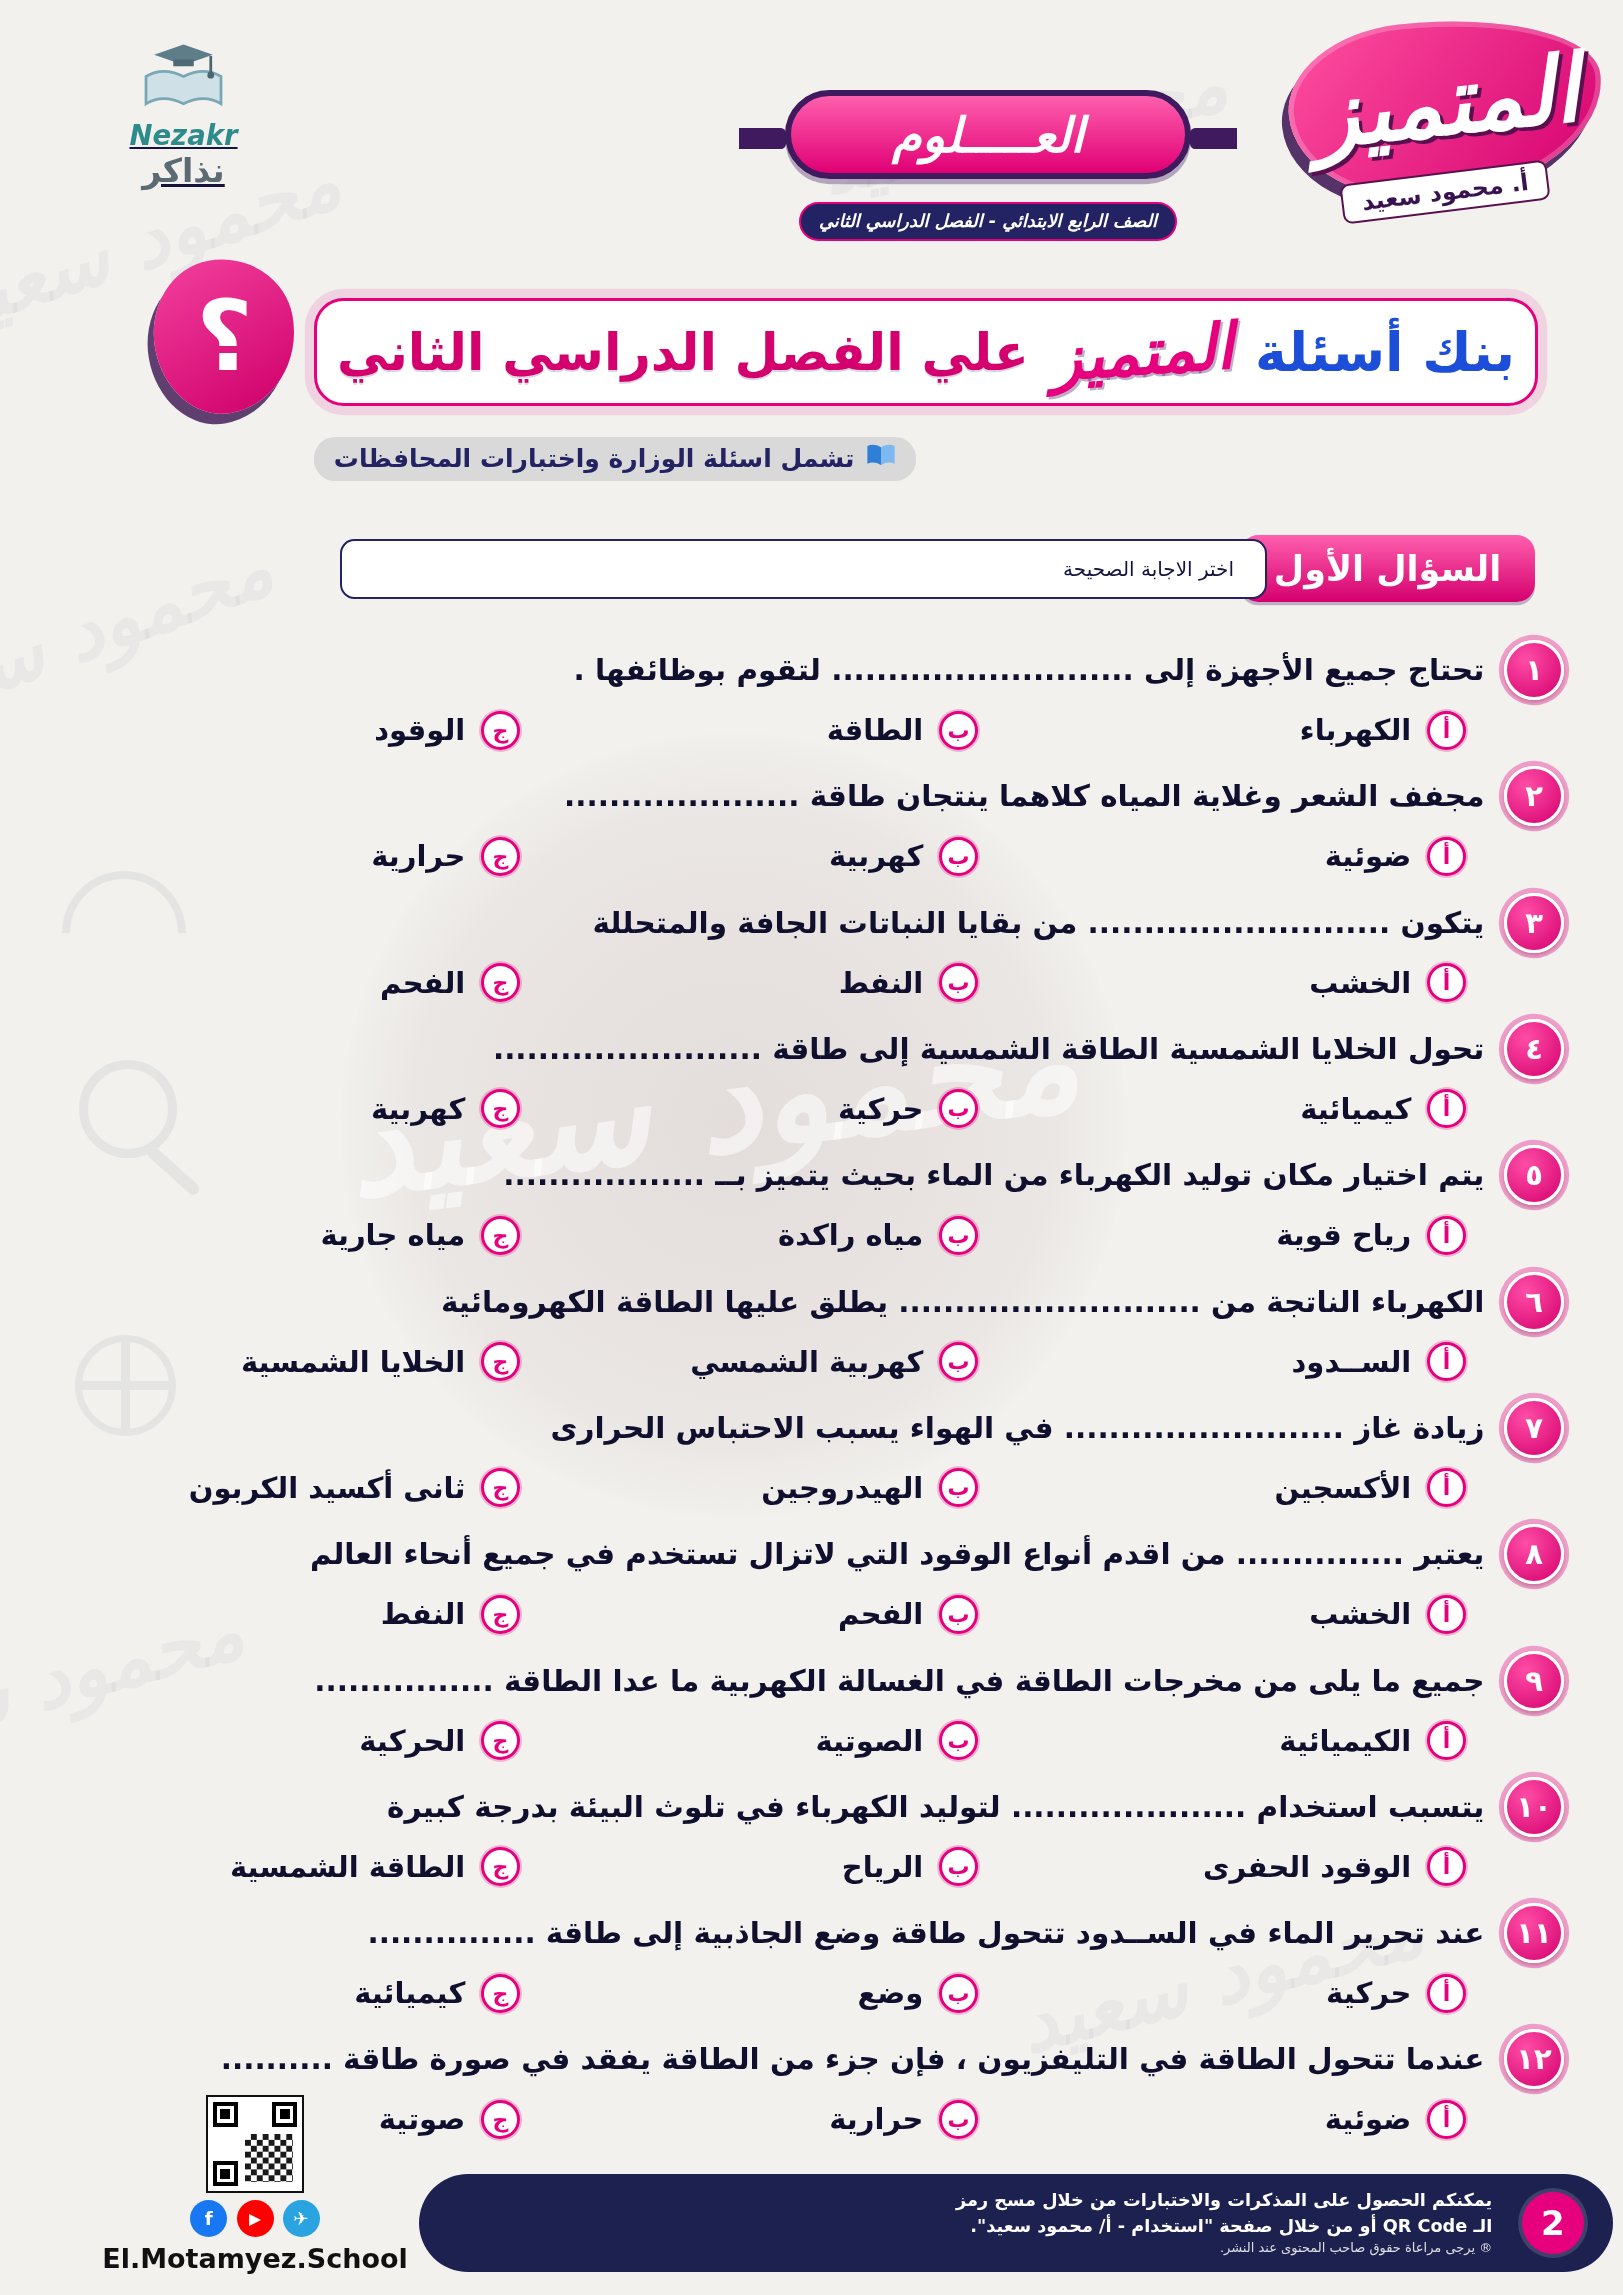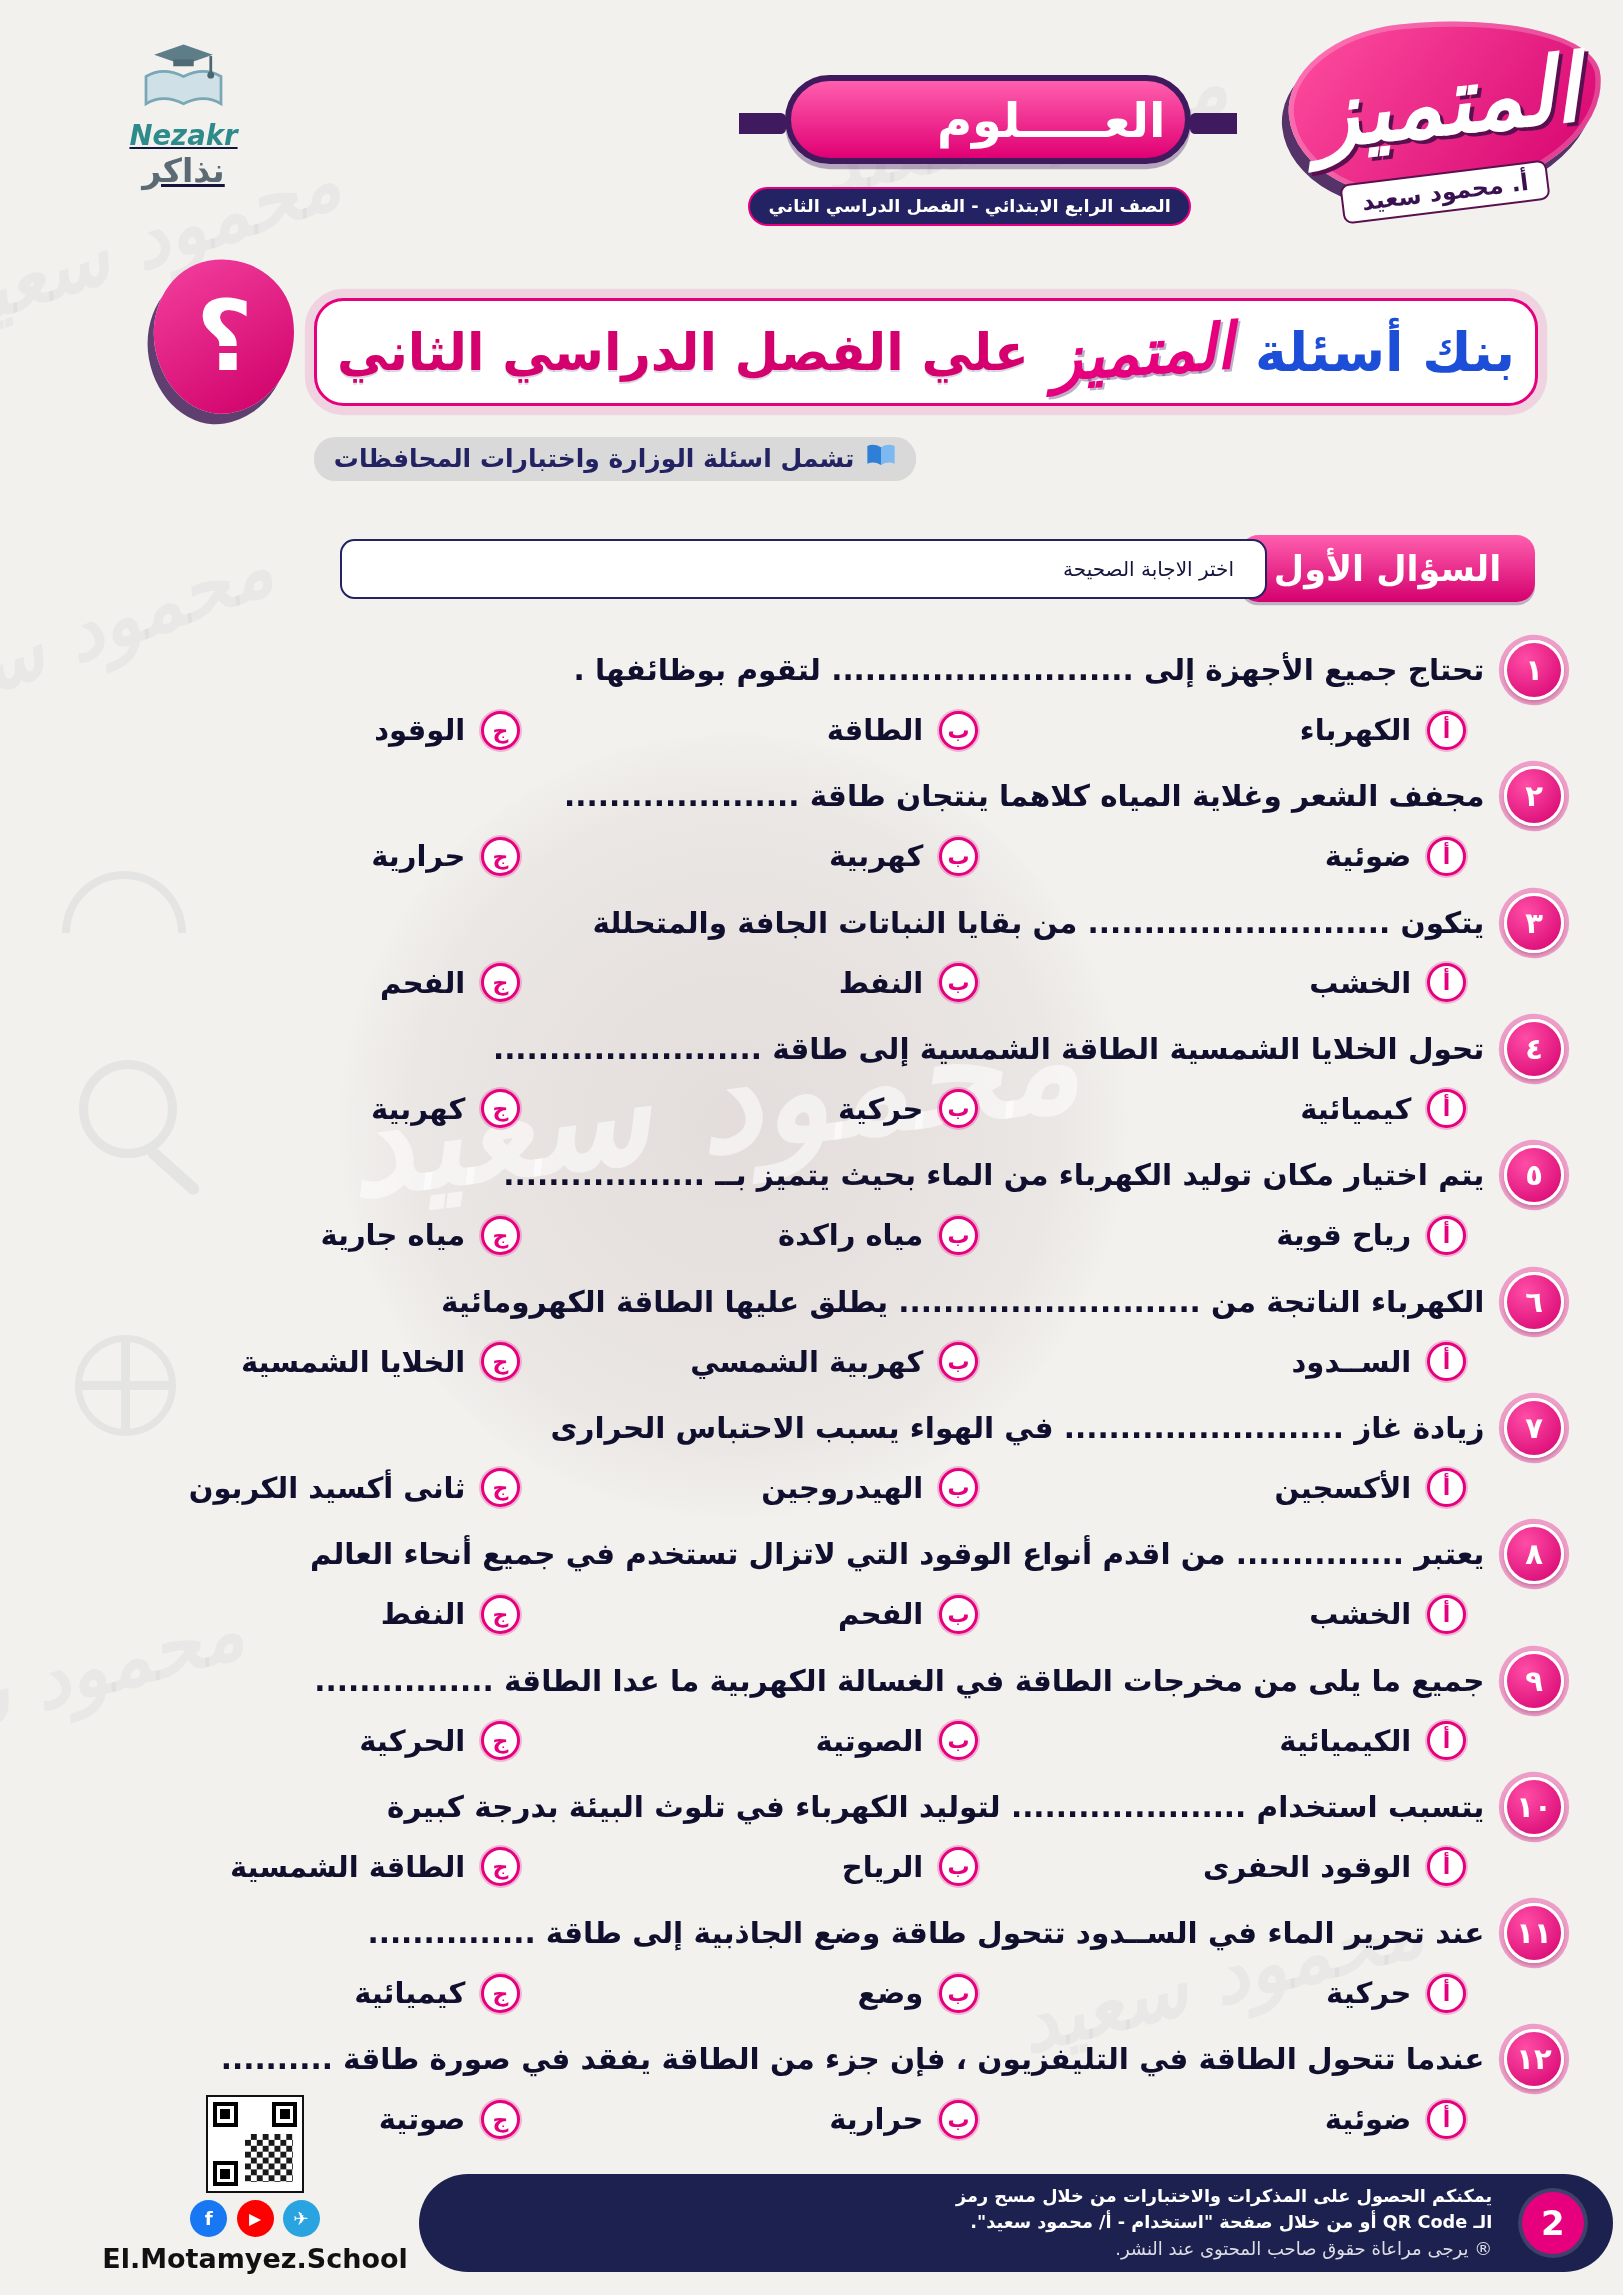--- a/index.html
+++ b/index.html
@@ -27,21 +27,21 @@
   .globe { top:1335px; left:75px; width:101px; height:101px; border:7.2px solid #8d939c; border-radius:50%;
     background: linear-gradient(90deg, transparent 45%, #8d939c 45% 55%, transparent 55%),
                 linear-gradient(transparent 45%, #8d939c 45% 55%, transparent 55%); }
 
   
   .nezakr { position:absolute; top:39px; left:72px; width:223px; text-align:center;text-decoration:underline; }
   .nezakr-names { margin-top:2.6px; }
   .nezakr-latin { display:block; font-size:27.5px; font-style:italic; font-weight:bold; color:#2e8b8b; }
   .nezakr-name { display:block; font-size:33px; font-weight:bold; color:#5c6b73; }
 
-  .subject-wrap { position:absolute; top:75px; right:432px; width:406px; text-align:right; }
+  .subject-wrap { position:absolute; top:90px; right:432px; width:406px; text-align:center;font-style:italic; }
   .subject-pill { position:relative; background:linear-gradient(180deg,#ff5fae,#e00074); border:6.5px solid #3f1a5e;
     border-radius:46px; padding:10.5px 19.6px; color:#fff; font-size:48px; font-weight:bold;
     box-shadow:0 5.2px 0 rgba(63,26,94,0.35); letter-spacing:1.3px; }
   .subject-pill::before, .subject-pill::after { content:""; position:absolute; top:42%; width:47px; height:21px; background:#3f1a5e; }
   .subject-pill::before { right:-52px; border-radius:5.2px 0 0 5.2px; }
   .subject-pill::after  { left:-52px;  border-radius:0 5.2px 5.2px 0; }
   .grade-pill { margin-top:10.5px; display:inline-block; width:max-content; background:#232363; border:2.6px solid #e6007e;
     border-radius:26px; color:#fff; font-size:17.7px; font-weight:bold; padding:7.9px 18.3px; white-space:nowrap; }
 
   .brand-logo { position:absolute; top:13px; right:19.6px; width:314px; height:203px; }
@@ -114,21 +114,21 @@
   .social.tg { background:#2aa4e0; }
   .handle { font-size:27px; font-weight:bold; color:#111; }
 
   .footer-bar { position:absolute; left:419px; right:9.8px; top:2174px; height:98px; background:#1d2150;
     border-radius:49px; display:flex; align-items:center; padding:0 29.5px; gap:29.5px; }
   .page-circle { flex:0 0 auto; width:62px; height:62px; border-radius:50%; background:#e6007e; color:#fff;
     font-size:34px; font-weight:bold; display:flex; align-items:center; justify-content:center;
     box-shadow:0 0 0 3.9px rgba(255,255,255,0.15); }
   .footer-note { color:#fff; text-align:right; line-height:1.45; }
   .footer-note .l1, .footer-note .l2 { font-size:17.7px; font-weight:bold; display:block; }
-  .footer-note .l3 { font-size:18px; display:block; opacity:0.85; }
+  .footer-note .l3 { font-size:13px; display:block; opacity:0.85; }
 </style>
 </head>
 <body>
 
 <div class="page">
 
   <div class="wm-circle"></div>
   <span class="wm-faint f1">محمود سعيد</span>
   <span class="wm-faint f2">محمود سعيد</span>
   <span class="wm-faint f3">محمود سعيد</span>

